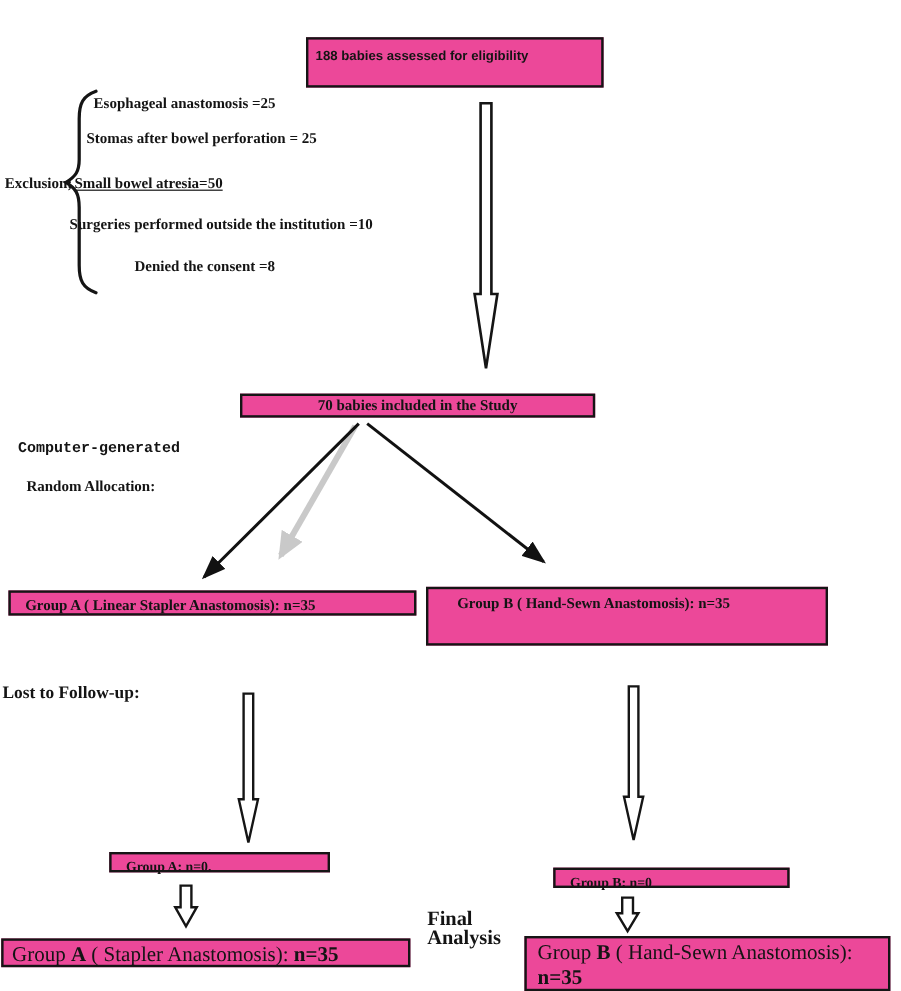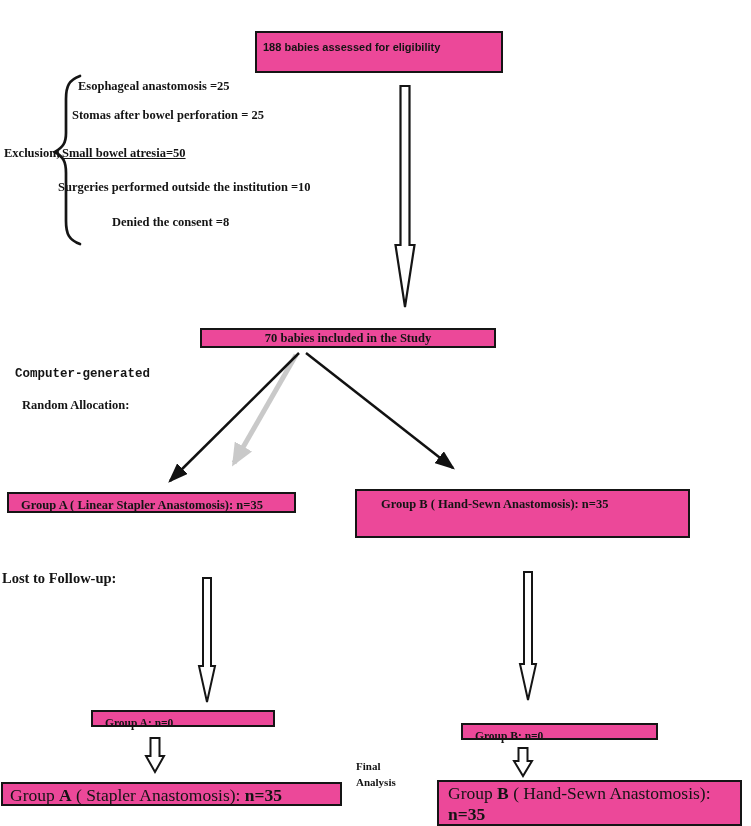--- a/index.html
+++ b/index.html
@@ -74,21 +74,21 @@
 
   <svg class="abs" style="left:300px;top:349px;" width="166" height="128" viewBox="0 0 166 128">
     <defs>
       <marker id="mk-r" markerWidth="8" markerHeight="6" refX="7" refY="3" orient="auto">
         <path d="M0,0 L8,3 L0,6 Z" fill="#111111"></path>
       </marker>
     </defs>
     <line x1="6" y1="4" x2="153" y2="119" stroke="#111111" stroke-width="2.5" marker-end="url(#mk-r)"></line>
   </svg>
 
-  <div class="box" style="left:7px;top:492px;width:289px;height:21px;padding:1px 0 0 12px;">
+  <div class="box" style="left:7px;top:492px;width:340px;height:21px;padding:1px 0 0 12px;">
     <span class="serif-b" style="font-size:12.5px;white-space:nowrap;">Group A ( Linear Stapler Anastomosis): n=35</span>
   </div>
 
   <div class="box" style="left:355px;top:489px;width:335px;height:49px;padding:3px 0 0 24px;">
     <span class="serif-b" style="font-size:12.5px;white-space:nowrap;">Group B ( Hand-Sewn Anastomosis): n=35</span>
   </div>
 
   <div class="lbl serif-b" style="left:2px;top:570px;font-size:14.5px;">Lost to Follow-up:</div>
 
   <svg class="abs" style="left:196px;top:576px;" width="22" height="128" viewBox="0 0 22 128">
@@ -105,21 +105,21 @@
     <span class="serif-b" style="font-size:11.5px;white-space:nowrap;">Group B: n=0</span>
   </div>
 
   <svg class="abs" style="left:143px;top:736px;" width="24" height="39" viewBox="0 0 24 39">
     <path d="M7.5,2 L16.5,2 L16.5,20 L21,20 L12,36 L3,20 L7.5,20 Z" fill="#ffffff" stroke="#151515" stroke-width="2"></path>
   </svg>
   <svg class="abs" style="left:511px;top:746px;" width="24" height="33" viewBox="0 0 24 33">
     <path d="M7.5,2 L16.5,2 L16.5,15 L21,15 L12,30 L3,15 L7.5,15 Z" fill="#ffffff" stroke="#151515" stroke-width="2"></path>
   </svg>
 
-  <div class="abs serif-b" style="left:356px;top:758px;width:62px;font-size:11px;line-height:16px;">Final Analysis</div>
+  <div class="abs serif-b" style="left:356px;top:758px;width:62px;font-size:17px;line-height:16px;">Final Analysis</div>
 
   <div class="box" style="left:1px;top:782px;width:341px;height:24px;padding:1px 0 0 7px;white-space:nowrap;font-size:17.5px;line-height:20px;">
     <span class="r">Group </span><span class="b">A</span><span class="r"> ( Stapler Anastomosis): </span><span class="b">n=35</span>
   </div>
 
   <div class="box" style="left:437px;top:780px;width:305px;height:46px;padding:1px 6px 0 9px;font-size:17.5px;line-height:21px;">
     <span class="r">Group </span><span class="b">B</span><span class="r"> ( Hand-Sewn Anastomosis): </span><span class="b">n=35</span>
   </div>
 
 </div>

